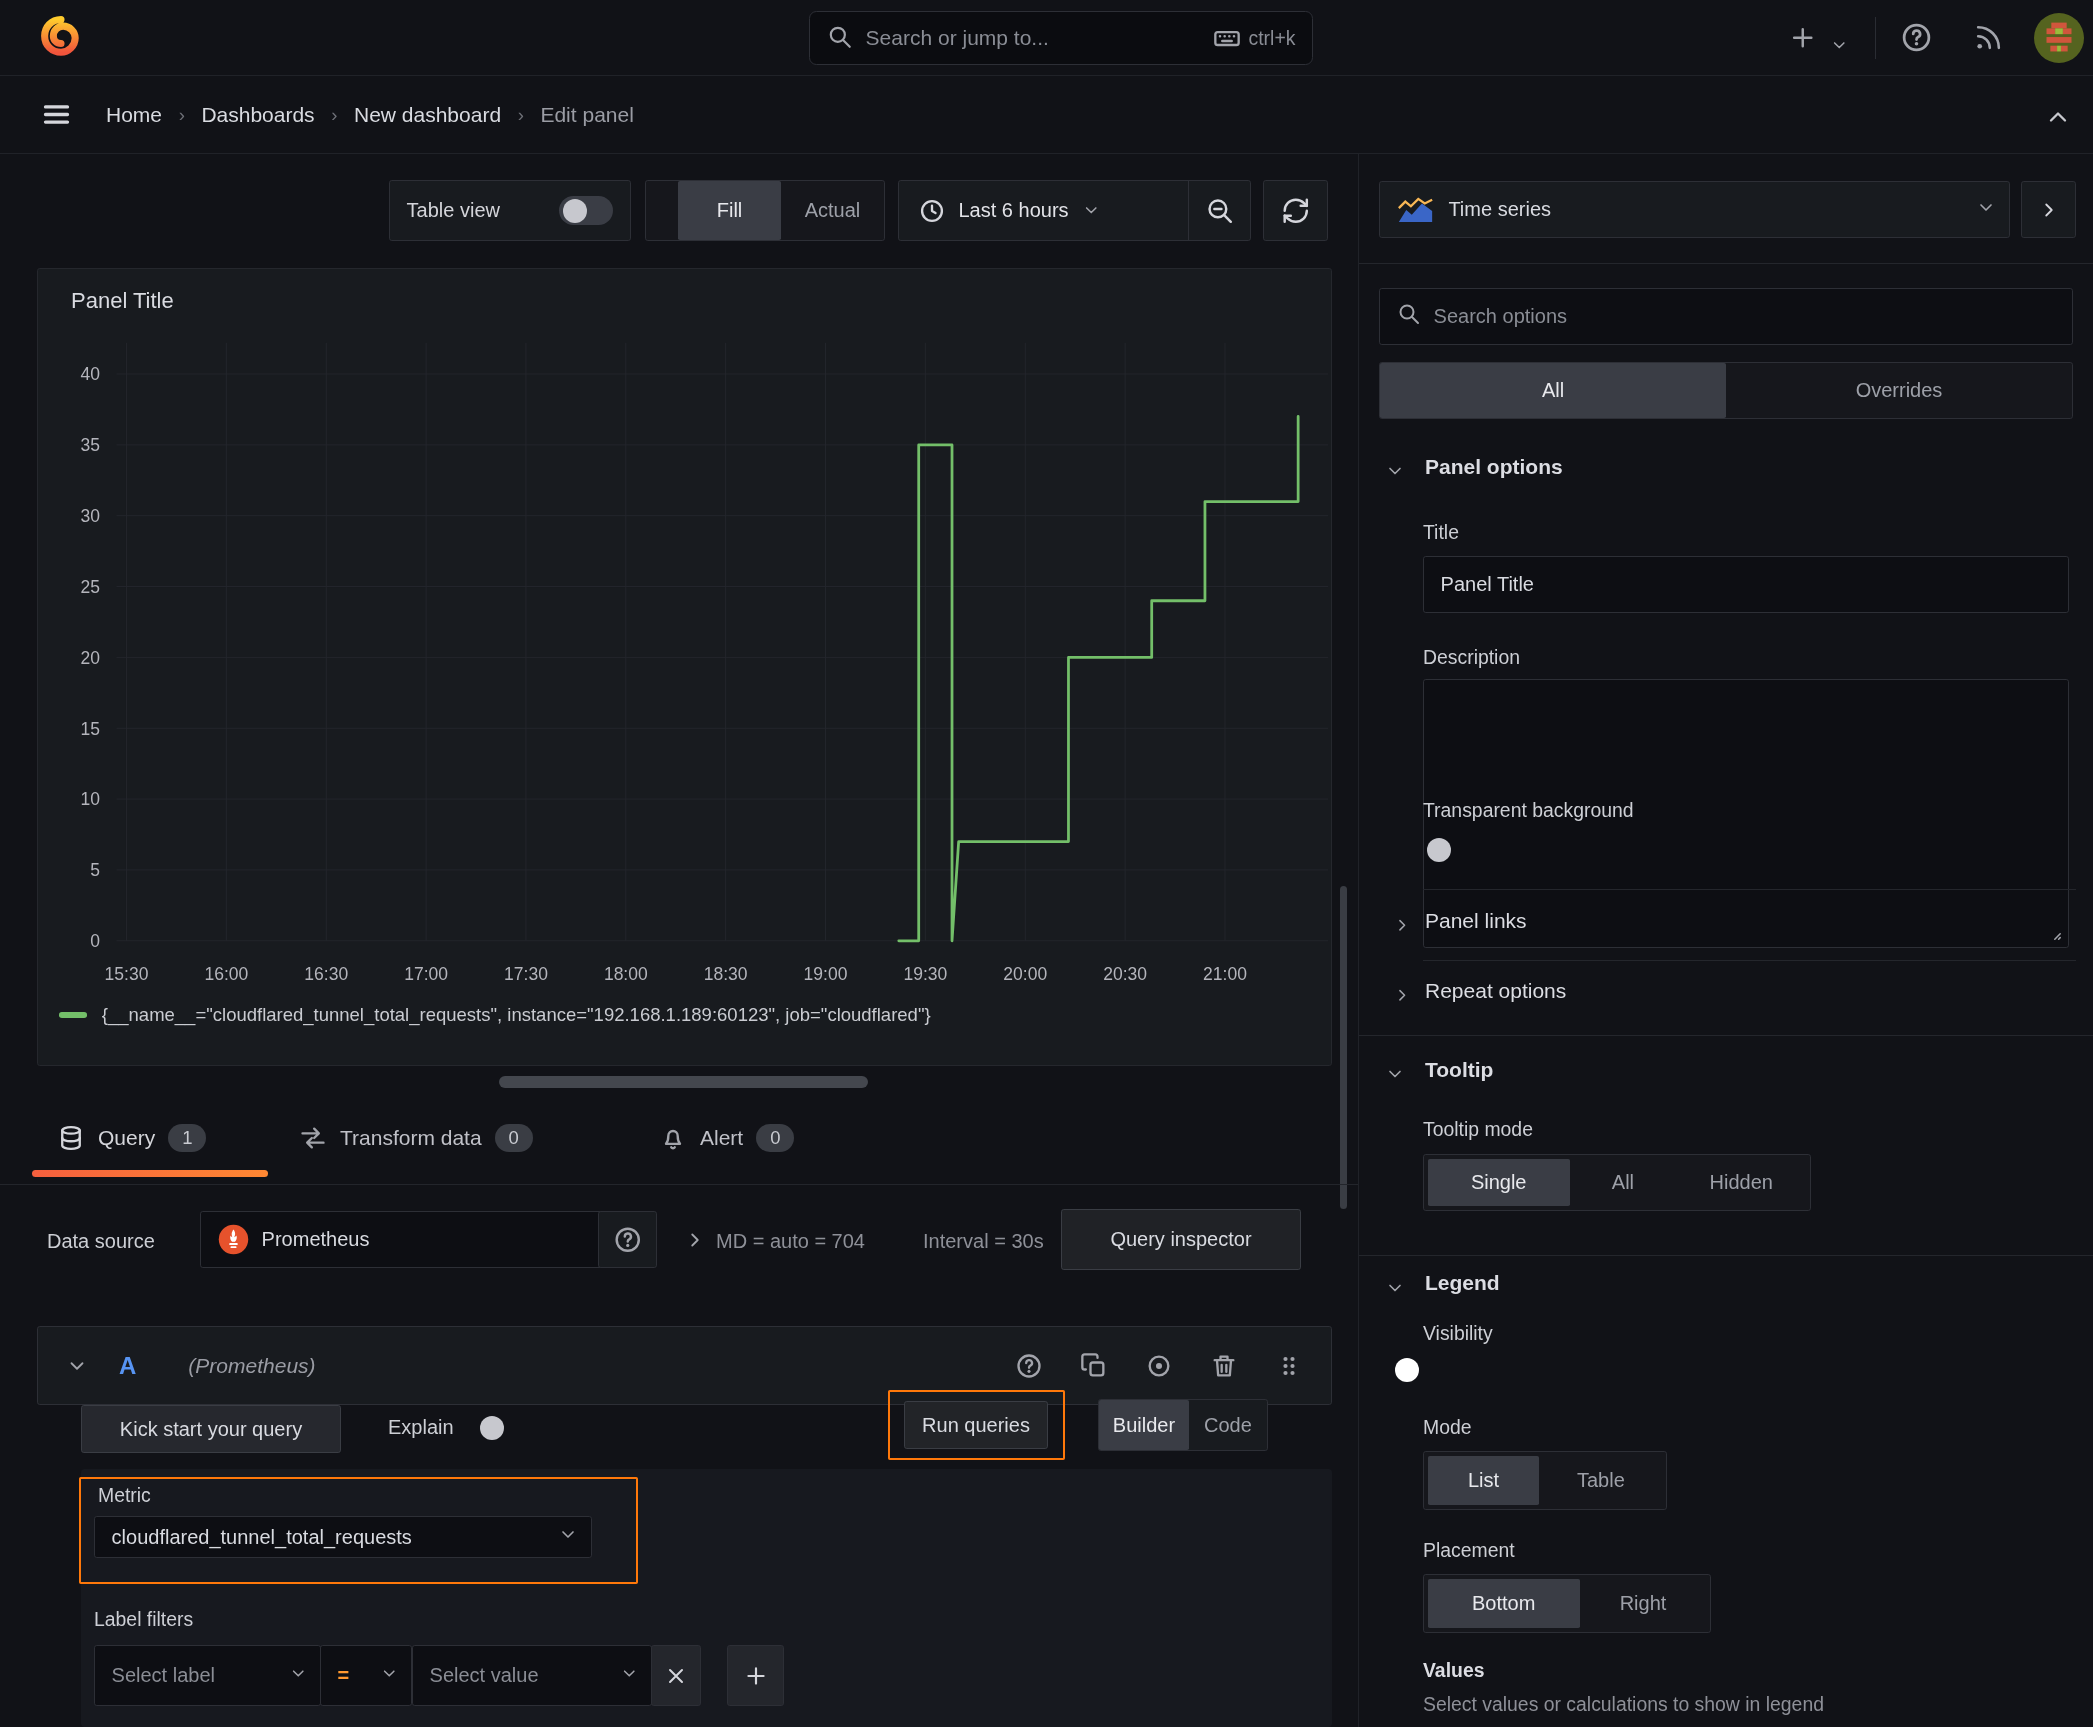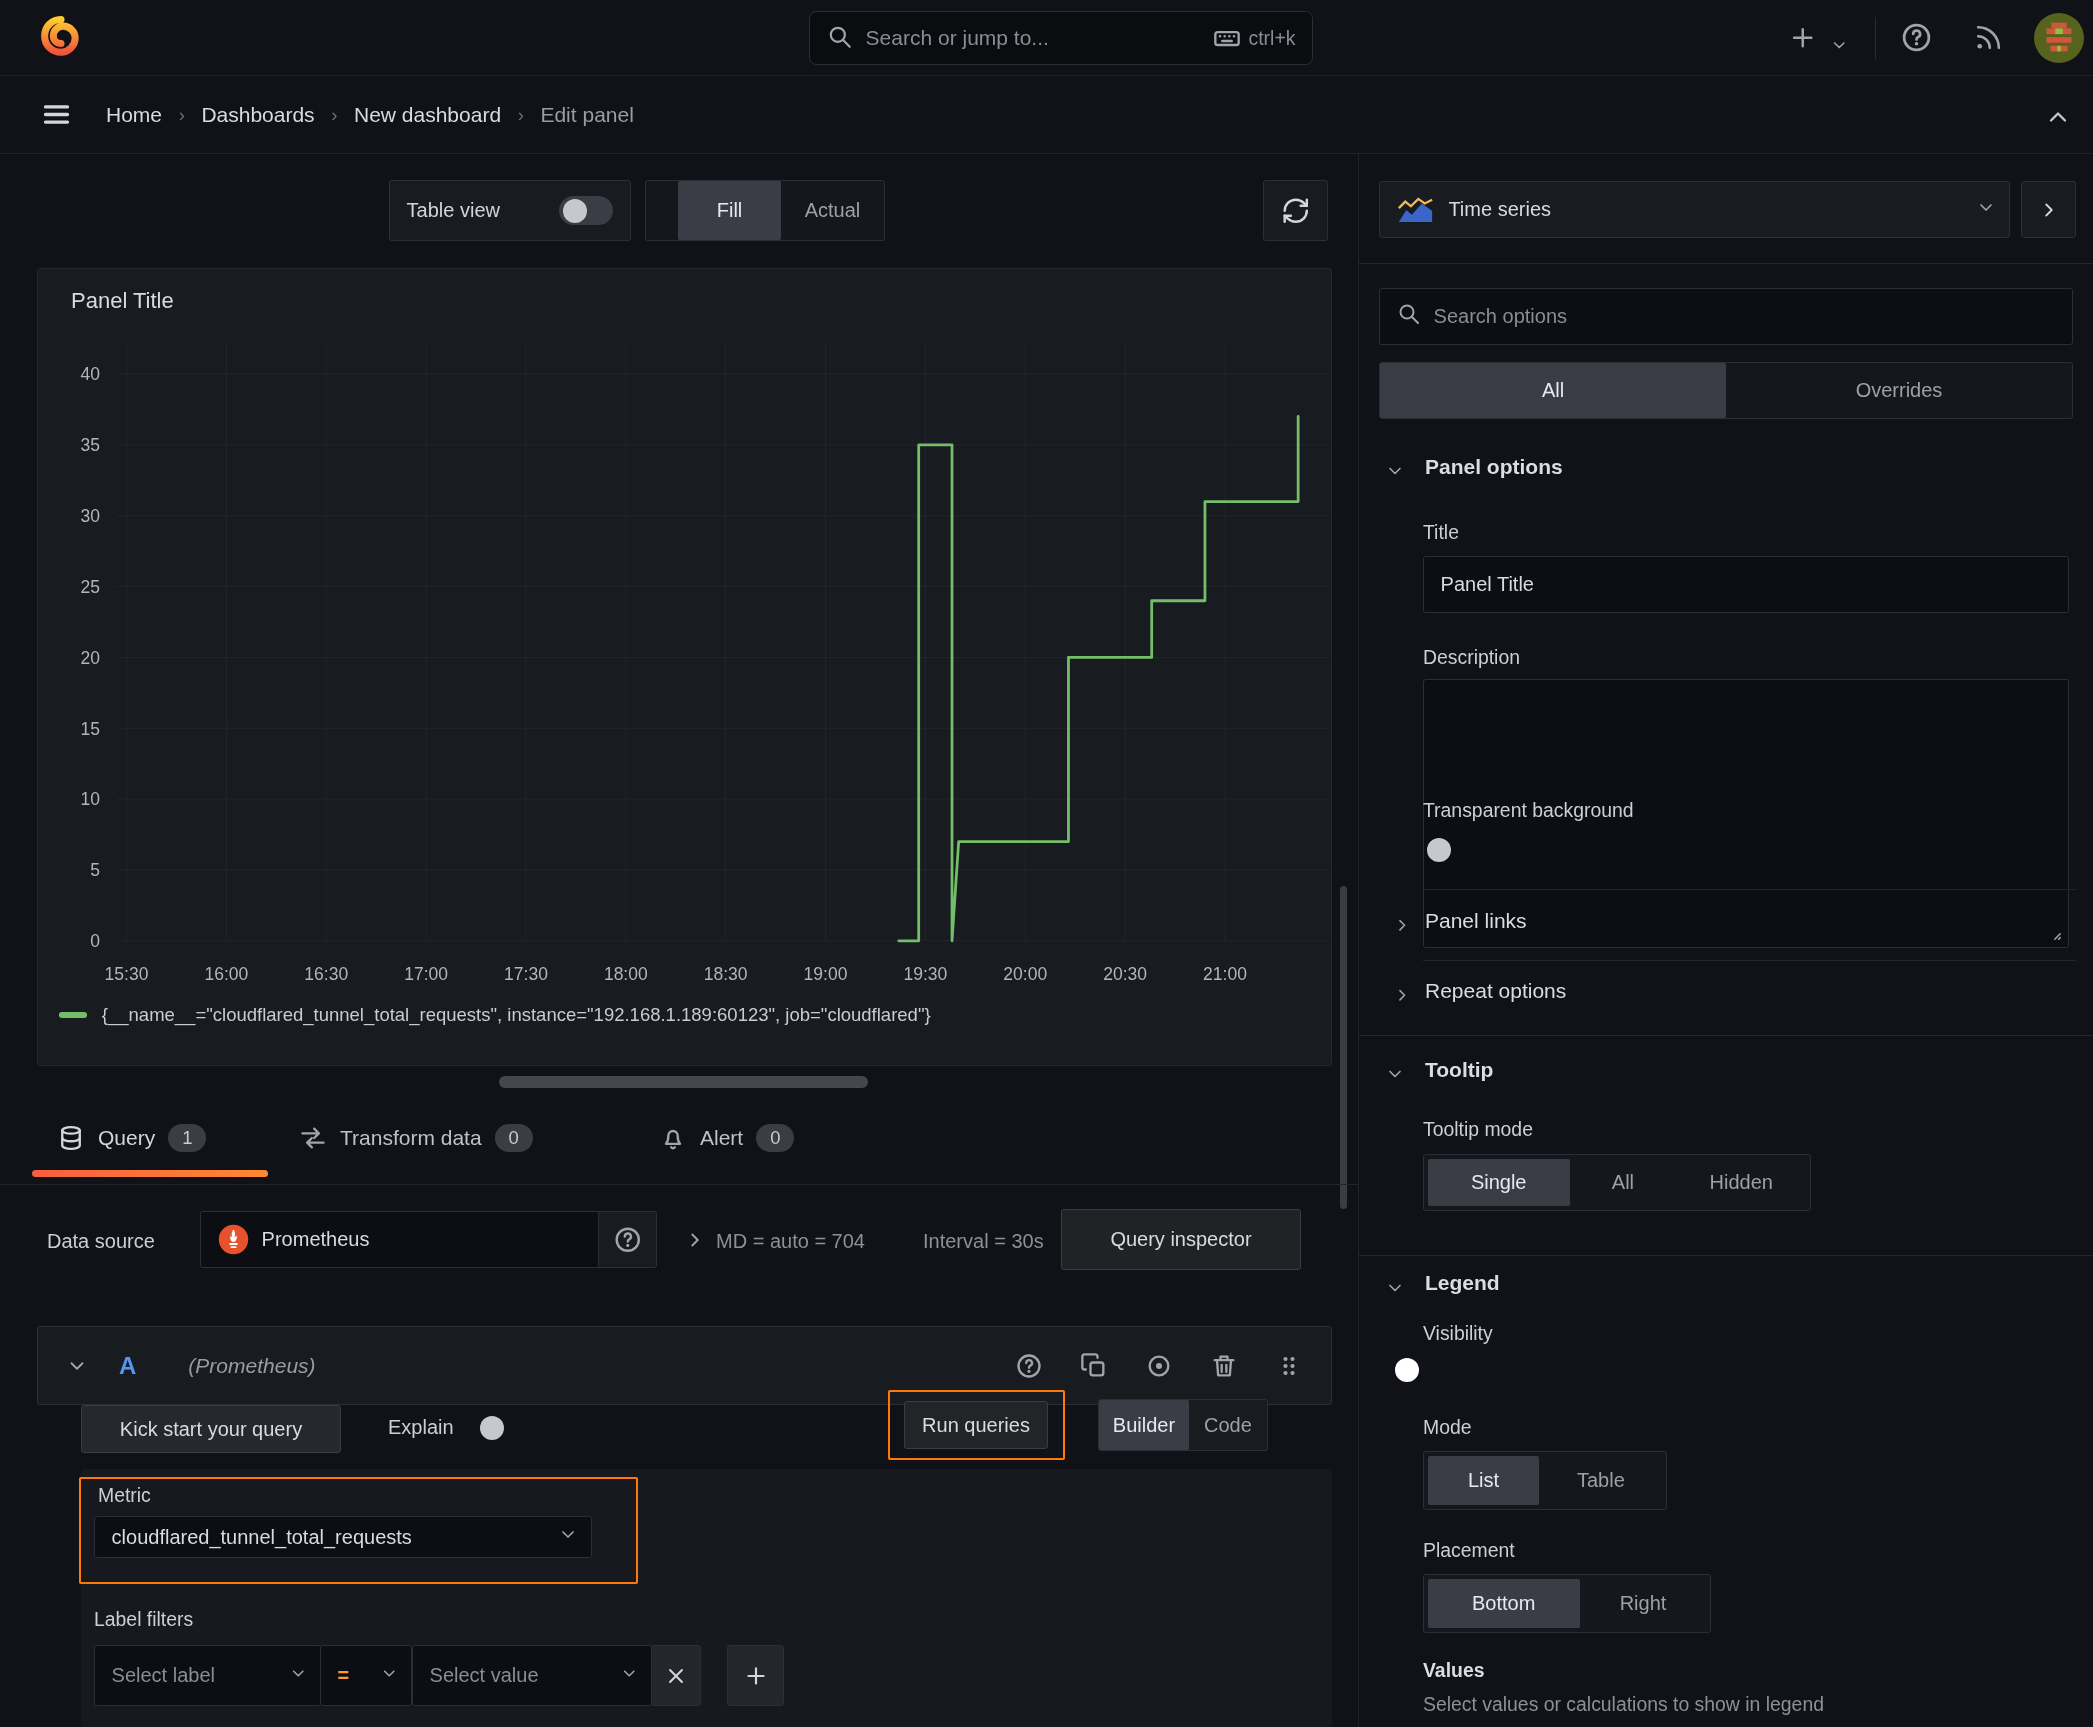--- a/index.html
+++ b/index.html
@@ -171,20 +171,40 @@
   
   <div class="boxitem" style="left:389px;top:180px;width:242px;height:61px;padding:0 16.6px;justify-content:space-between;">
     <span style="font-size:20px;color:#D4D5DA;">Table view</span>
     <span class="toggle">
         <span class="knob"></span>
       </span>
   </div>
   <div class="seg-group abs" style="left:645px;top:180px;width:240px;height:61px;padding-left:32px;">
     <span class="seg sel" style="flex:1;">Fill</span>
     <span class="seg" style="flex:1;text-align:center;">Actual</span>
+  </div>
+  <div class="boxitem" style="left:898px;top:180px;width:353px;height:61px;">
+    <span style="display:flex;align-items:center;gap:13px;padding:0 18.5px;flex:1;cursor:pointer;">
+      <svg class="ic" width="28" height="28" viewBox="0 0 24 24" style="stroke:#D5D6DC;">
+          <circle cx="12" cy="12" r="8.5"></circle>
+          <path d="M12 7.5V12l3 1.8"></path>
+        </svg>
+      <span style="font-size:20px;color:#E2E3E8;">Last 6 hours</span>
+      <svg class="ic" width="18.5" height="18.5" viewBox="0 0 24 24">
+          <path d="M6 9l6 6 6-6"></path>
+        </svg>
+    </span>
+    <span style="width:0.9px;height:59px;background:#2D2F36;"></span>
+    <span style="width:61px;display:flex;align-items:center;justify-content:center;cursor:pointer;">
+      <svg class="ic" width="29.5" height="29.5" viewBox="0 0 24 24" style="stroke:#D5D6DC;">
+          <circle cx="10.5" cy="10.5" r="6.8"></circle>
+          <line x1="15.6" y1="15.6" x2="21" y2="21"></line>
+          <line x1="7.6" y1="10.5" x2="13.4" y2="10.5"></line>
+        </svg>
+    </span>
   </div>
   <div class="boxitem" style="left:1263px;top:180px;width:65px;height:61px;justify-content:center;cursor:pointer;">
     <svg class="ic" width="29.5" height="29.5" viewBox="0 0 24 24" style="stroke:#D5D6DC;">
       <path d="M3 12a9 9 0 0 1 9-9 9.75 9.75 0 0 1 6.74 2.74L21 8"></path>
         <path d="M21 3v5h-5"></path>
       <path d="M21 12a9 9 0 0 1-9 9 9.75 9.75 0 0 1-6.74-2.74L3 16"></path>
         <path d="M8 16H3v5"></path>
     </svg>
   </div>
 

